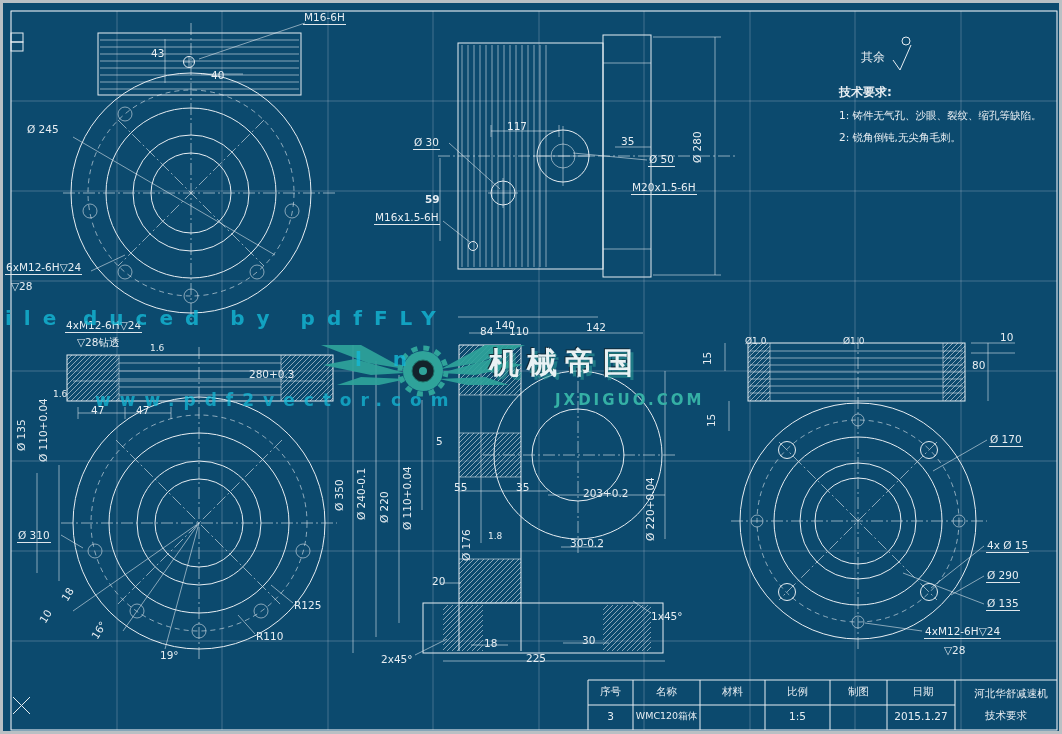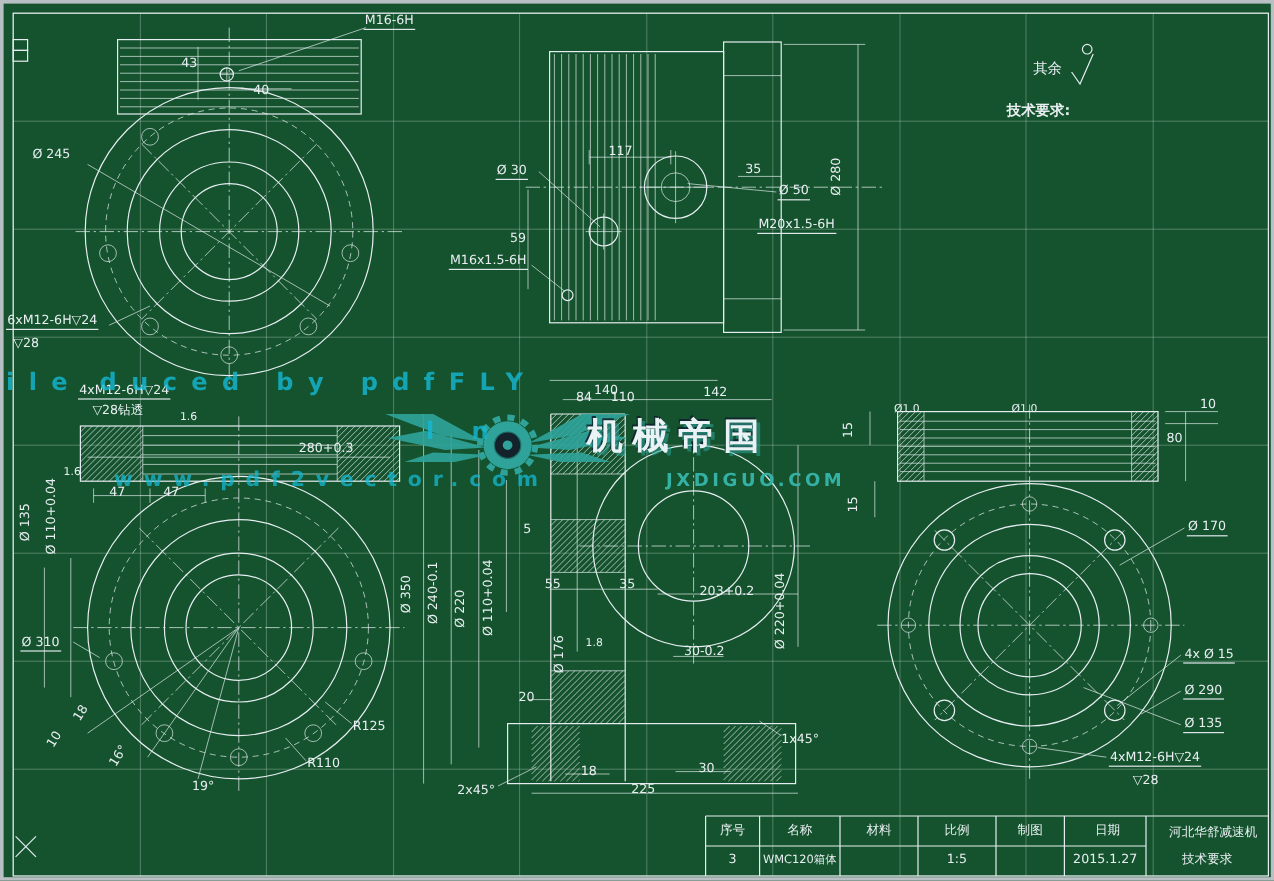--- a/index.html
+++ b/index.html
@@ -1,18 +1,18 @@
 <!DOCTYPE html>
 <html><head>
 <meta charset="utf-8">
 <style>
   *{margin:0;padding:0;box-sizing:border-box}
   html,body{width:1062px;height:734px;overflow:hidden}
   body{background:#9aa1a6;font-family:"DejaVu Sans",sans-serif;position:relative}
-  .sheet{position:absolute;inset:0;background:#14532d;border:3px solid #b9c0c4}
+  .sheet{position:absolute;inset:0;background:#0c4a6e;border:3px solid #b9c0c4}
   svg.cad{position:absolute;left:0;top:0}
   svg.cad *{stroke:#e6edf2;fill:none;stroke-width:1}
   svg.cad g.thin line,svg.cad line.thin,svg.cad polyline.thin,svg.cad circle.thin{stroke-width:.6;opacity:.95}
   svg.cad g.dash line,svg.cad line.dash{stroke-dasharray:12 3 2 3;stroke-width:.6}
   svg.cad circle.dot{stroke-dasharray:5 4;stroke-width:.6}
   svg.cad g.grid line{stroke-width:.5;opacity:.5}
   .annlayer{position:absolute;left:0;top:0;width:1062px;height:734px;pointer-events:none}
   .ann{position:absolute;color:#e8eef2;font-size:10.5px;line-height:1.15;white-space:pre;transform-origin:0 100%}
   .ann.u{border-bottom:1px solid #dfe7ec;padding:0 1px 1px 1px}
   .ann.wm{color:#14b9d6;font-size:20px;letter-spacing:12px;opacity:.8;font-weight:bold}
@@ -488,21 +488,21 @@
       <span class="ann" style="left: 148px; top: 44px;">43</span>
       <span class="ann" style="left: 208px; top: 66px;">40</span>
       <span class="ann" style="left: 24px; top: 120px;">Ø 245</span>
       <span class="ann u" style="left: 2px; top: 258px;">6xM12-6H▽24</span>
       <span class="ann" style="left: 8px; top: 277px;">▽28</span>
       <span class="ann" style="left: 504px; top: 117px;">117</span>
       <span class="ann" style="left: 618px; top: 132px;">35</span>
       <span class="ann u" style="left: 410px; top: 133px;">Ø 30</span>
       <span class="ann u" style="left: 645px; top: 150px;">Ø 50</span>
       <span class="ann u" style="left: 628px; top: 178px;">M20x1.5-6H</span>
-      <span class="ann" style="left: 422px; top: 190px;">59</span>
+      <span class="ann" style="left: 422px; top: 190px; font-weight: bold;">59</span>
       <span class="ann u" style="left: 371px; top: 208px;">M16x1.5-6H</span>
       <span class="ann" style="left: 700px; top: 148px; transform: rotate(-90deg);">Ø 280</span>
       <span class="ann u" style="left: 62px; top: 316px;">4xM12-6H▽24</span>
       <span class="ann" style="left: 74px; top: 333px;">▽28钻透</span>
       <span class="ann" style="left: 246px; top: 365px;">280+0.3</span>
       <span class="ann" style="left: 88px; top: 401px;">47</span>
       <span class="ann" style="left: 133px; top: 401px;">47</span>
       <span class="ann" style="left: 24px; top: 436px; transform: rotate(-90deg);">Ø 135</span>
       <span class="ann" style="left: 46px; top: 447px; transform: rotate(-90deg);">Ø 110+0.04</span>
       <span class="ann u" style="left: 14px; top: 526px;">Ø 310</span>
@@ -553,20 +553,22 @@
       <span class="ann wm" style="left: 352px; top: 345px;">l n</span>
       <span class="ann wm2" style="left: 92px; top: 388px;">www.pdf2vector.com</span>
     </div>
 
 <div class="brand">机械帝国</div>
 <div class="domain">JXDIGUO.COM</div>
 
 <div class="notes">
   <div class="qiyu">其余</div>
   <div class="ntitle">技术要求:</div>
+  <div class="nitem">1: 铸件无气孔、沙眼、裂纹、缩孔等缺陷。</div>
+  <div class="nitem">2: 锐角倒钝,无尖角毛刺。</div>
 </div>
 
 <div class="tb">
   <span class="cell" style="left:585px;top:682px;width:45px">序号</span>
   <span class="cell" style="left:630px;top:682px;width:67px">名称</span>
   <span class="cell" style="left:697px;top:682px;width:65px">材料</span>
   <span class="cell" style="left:762px;top:682px;width:65px">比例</span>
   <span class="cell" style="left:827px;top:682px;width:57px">制图</span>
   <span class="cell" style="left:884px;top:682px;width:72px">日期</span>
   <span class="cell" style="left:585px;top:707px;width:45px">3</span>

